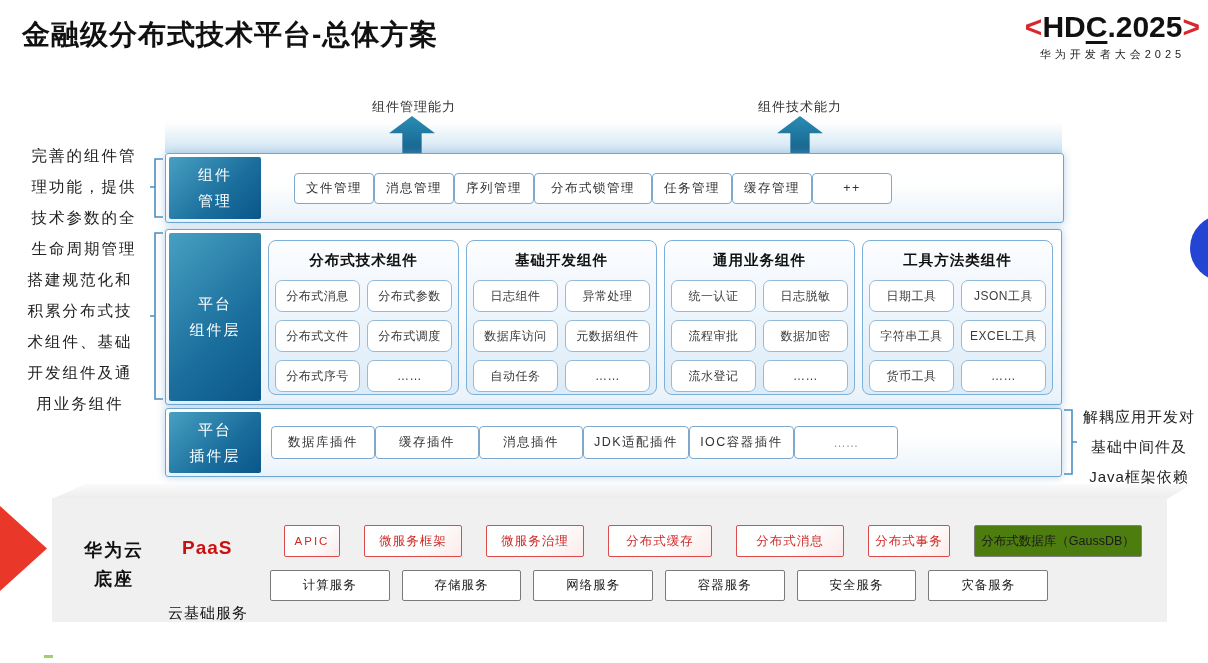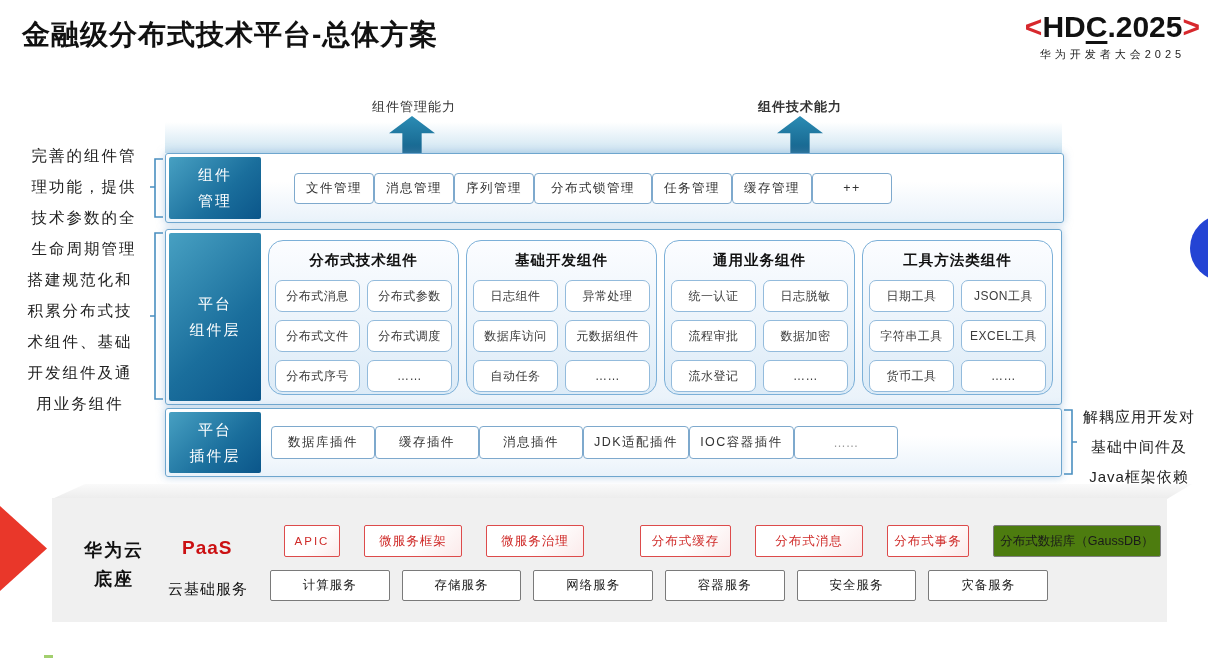--- a/index.html
+++ b/index.html
@@ -33,42 +33,42 @@
              background:linear-gradient(135deg,#47a0c2 0%,#1a6e9c 60%,#0b568a 100%);
              color:#fff;font-size:15px;letter-spacing:2px;line-height:26px;
              display:flex;flex-direction:column;align-items:center;justify-content:center;text-align:center;}
   .row-items{position:absolute;top:0;bottom:0;display:flex;align-items:center;justify-content:flex-start;}
   .box{background:#fff;border:1px solid #7ea9cd;border-radius:4px;color:#333;
        font-size:12.5px;letter-spacing:1.5px;display:flex;align-items:center;justify-content:center;
        box-sizing:border-box;padding:0 10px;}
   .muted{color:#9a9a9a;letter-spacing:0;}
 
   .groups{position:absolute;left:102px;top:10px;right:8px;bottom:9px;display:flex;gap:7px;}
-  .group{flex:1;border:1px solid #7cb0d8;border-radius:15px;box-sizing:border-box;
+  .group{flex:1;border:1px solid #7cb0d8;border-radius:8px;box-sizing:border-box;
          background:linear-gradient(180deg,#fcfdff,#dcebf7);padding:6px 6px 6px 6px;}
   .group-title{text-align:center;font-size:14.5px;font-weight:bold;color:#111;margin:4px 0 10px 0;letter-spacing:1px;}
   .group-grid{display:grid;grid-template-columns:1fr 1fr;gap:8px 7px;}
   .gitem{height:30px;background:#fff;border:1px solid #93bbdc;border-radius:7px;color:#3c3c3c;
          font-size:12px;letter-spacing:.5px;display:flex;align-items:center;justify-content:center;}
 
   
   .blue-circle{position:absolute;left:1190px;top:215px;width:66px;height:66px;border-radius:50%;background:#2444d4;}
   .green-speck{position:absolute;left:44px;top:655px;width:9px;height:3px;background:#8bc34a;opacity:.8;}
 
   
   .slab-top{position:absolute;left:52px;top:484px;width:1140px;height:15px;
             clip-path:polygon(0 100%,33px 0,100% 0,calc(100% - 25px) 100%);
             background:linear-gradient(180deg,#fafafa,#ececec);}
   .slab{position:absolute;left:52px;top:498px;width:1115px;height:124px;background:#f0f0f0;}
   .red-arrow{position:absolute;left:0;top:506px;width:47px;height:85px;
              clip-path:polygon(0 0,100% 50%,0 100%);background:#e9372a;}
   .hw-label{position:absolute;left:72px;top:536px;width:84px;text-align:center;
             font-size:18px;font-weight:bold;color:#111;line-height:29px;letter-spacing:2px;}
   .paas-label{position:absolute;left:182px;top:537px;font-size:19px;font-weight:bold;color:#cb1012;letter-spacing:1px;}
-  .cloud-label{position:absolute;left:168px;top:580px;font-size:15px;color:#111;letter-spacing:1px;}
+  .cloud-label{position:absolute;left:168px;top:604px;font-size:15px;color:#111;letter-spacing:1px;}
   .paas-row{position:absolute;left:284px;top:525px;height:32px;display:flex;gap:24px;}
   .rbox{border:1px solid #dd4b4b;border-radius:2px;color:#cf2a28;background:linear-gradient(135deg,#fff 55%,#fbeaea);
         font-size:12.5px;letter-spacing:1px;display:flex;align-items:center;justify-content:center;box-sizing:border-box;}
   .nbox{border:1px solid #808080;border-radius:2px;color:#1a1a1a;background:#4d7c0f;
         font-size:12.5px;display:flex;align-items:center;justify-content:center;box-sizing:border-box;}
   .cloud-row{position:absolute;left:270px;top:570px;width:778px;height:31px;display:flex;gap:12px;}
   .cbox{flex:1;border:1px solid #7a7a7a;border-radius:2px;background:#fff;color:#1a1a1a;
         font-size:12.5px;letter-spacing:1px;display:flex;align-items:center;justify-content:center;}
 </style>
 </head>
@@ -77,21 +77,21 @@
 <div id="canvas">
 
   <div class="title">金融级分布式技术平台-总体方案</div>
   <div class="hdc">
     <div class="hdc-line1"><span class="hdc-angle">&lt;</span><span>HD</span><span class="hdc-c">C</span><span>.2025</span><span class="hdc-angle">&gt;</span></div>
     <div class="hdc-line2">华为开发者大会2025</div>
   </div>
 
   <div class="grad-band"></div>
   <div class="arrow-label" style="left:359px;">组件管理能力</div>
-  <div class="arrow-label" style="left:745px;font-weight:bold;">组件技术能力</div>
+  <div class="arrow-label" style="left:745px;">组件技术能力</div>
   <div class="up-arrow" style="left:389px;top:116px;"></div>
   <div class="up-arrow" style="left:777px;top:116px;"></div>
 
   <div class="note" style="left:28px;top:140px;width:112px;">完善的组件管理功能，提供技术参数的全生命周期管理</div>
   <div class="note" style="left:24px;top:264px;width:112px;">搭建规范化和积累分布式技术组件、基础开发组件及通用业务组件</div>
   <svg class="bracket" style="left:150px;top:158px;" width="14" height="60">
     <path d="M13 1 H5 V29 H0 M13 59 H5 V29" stroke="#4a8fc0" stroke-width="1.6" fill="none"></path>
   </svg>
   <svg class="bracket" style="left:150px;top:232px;" width="14" height="168">
     <path d="M13 1 H5 V84 H0 M13 167 H5 V84" stroke="#4a8fc0" stroke-width="1.6" fill="none"></path>
@@ -195,21 +195,21 @@
     <div>华为云</div>
     <div>底座</div>
   </div>
   <div class="paas-label">PaaS</div>
   <div class="cloud-label">云基础服务</div>
 
   <div class="paas-row">
     <div class="rbox" style="width:56px;font-size:11.5px;letter-spacing:2px;">APIC</div>
     <div class="rbox" style="width:98px;">微服务框架</div>
     <div class="rbox" style="width:98px;">微服务治理</div>
-    <div class="rbox" style="width:91px;margin-left:32px;">分布式缓存</div>
+    <div class="rbox" style="width:104px;">分布式缓存</div>
     <div class="rbox" style="width:108px;">分布式消息</div>
     <div class="rbox" style="width:82px;">分布式事务</div>
     <div class="nbox" style="width:168px;">分布式数据库（GaussDB）</div>
   </div>
 
   <div class="cloud-row">
     <div class="cbox">计算服务</div>
     <div class="cbox">存储服务</div>
     <div class="cbox">网络服务</div>
     <div class="cbox">容器服务</div>

